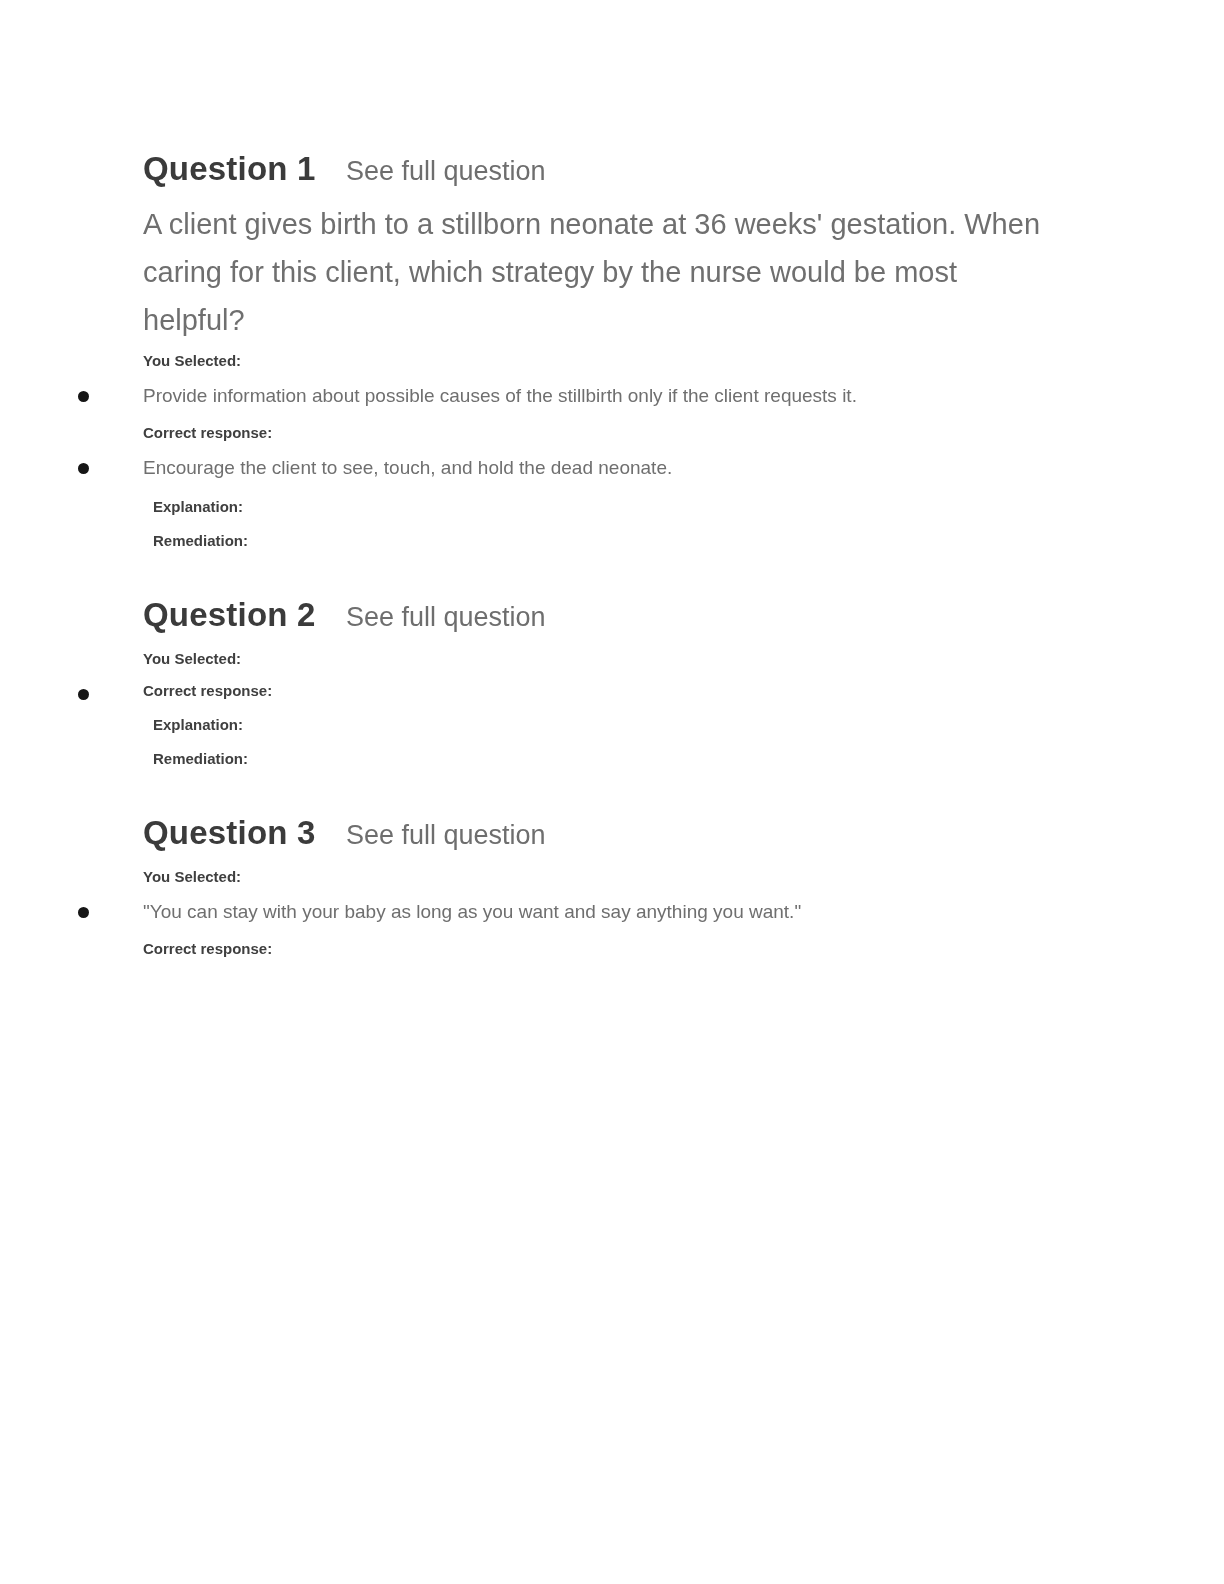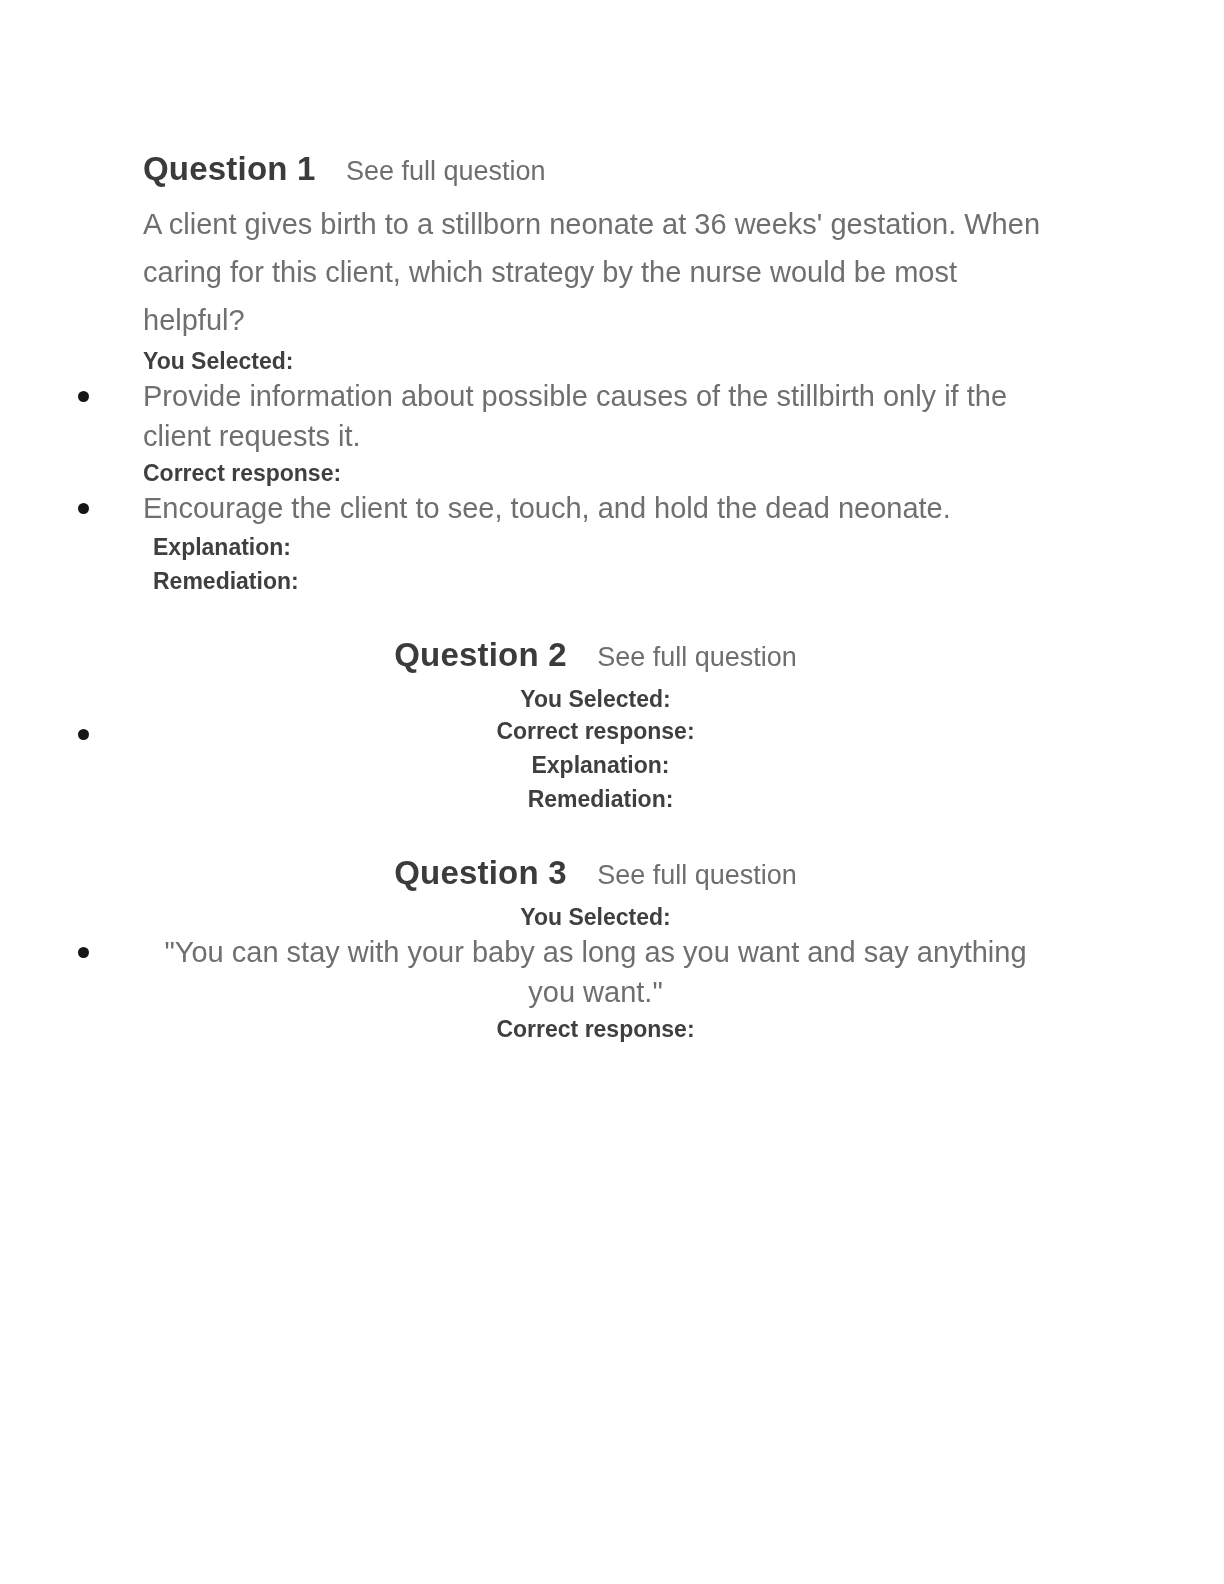--- a/index.html
+++ b/index.html
@@ -5,44 +5,44 @@
   * { margin:0; padding:0; box-sizing:border-box; }
   html, body { background:#ffffff; }
   body {
     width:1224px; height:1584px;
     font-family:"Liberation Sans", sans-serif;
     position:relative; overflow:hidden;
   }
   .page { width:1224px; height:1584px; background:#ffffff; }
   .content { padding:148px 176px 0 143px; }
 
-  .question + .question { margin-top:38px;text-align:center; }
+  .question + .question { margin-top:38px; }
 
   .q-heading { line-height:42px; margin-bottom:2px; white-space:nowrap; }
   .q-title {
     font-size:33px; font-weight:bold; color:#3b3b3b; letter-spacing:0.2px;
   }
   .see-full {
     font-size:27px; color:#6e6e6e; margin-left:26px;
     text-decoration:none; cursor:pointer;
   }
 
   .q-text {
     font-size:29px; line-height:48px; color:#6f6f6f; margin-top:4px;
   }
   .seg-bold { font-weight:bold; color:#636363; }
 
   .label {
-    font-size:23px; font-weight:bold; color:#3f3f3f;
+    font-size:15px; font-weight:bold; color:#3f3f3f;
     line-height:30px; margin-top:2px;
   }
   .label.indent { margin-left:10px; margin-top:4px; }
 
   .answer {
-    position:relative; font-size:29px; line-height:40px; color:#6f6f6f;
+    position:relative; font-size:19px; line-height:40px; color:#6f6f6f;
   }
   .bullet {
     position:absolute; left:-65px; top:15px;
     width:11px; height:11px; border-radius:50%; background:#161616;
     display:inline-block;
   }
 </style>
 </head>
 <body>
 

